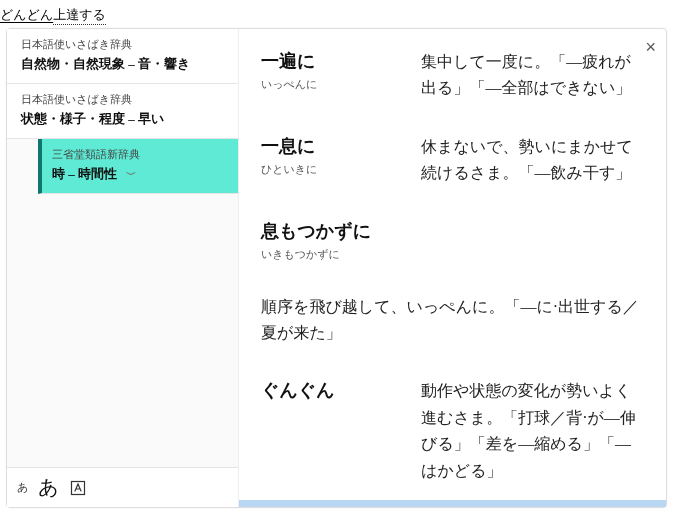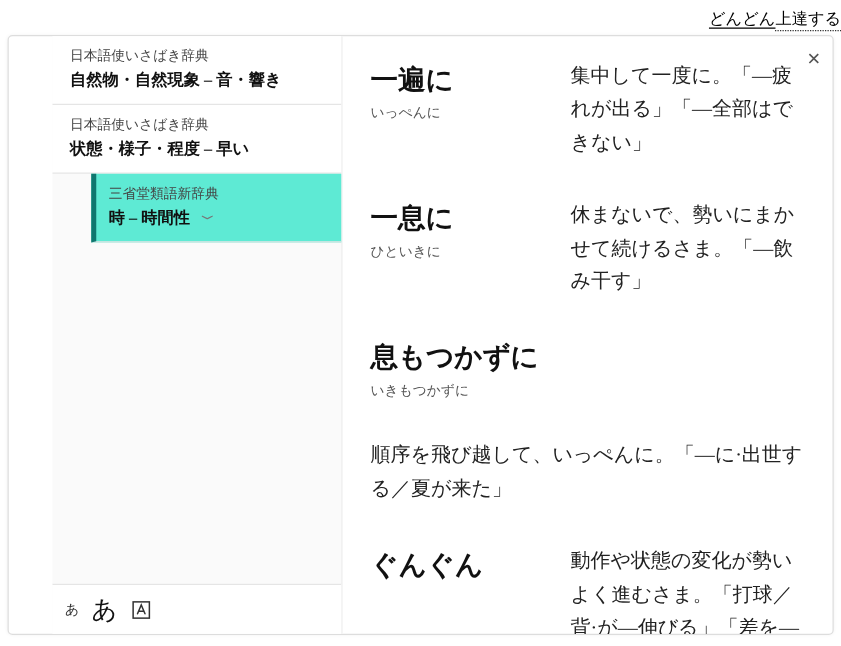--- a/index.html
+++ b/index.html
@@ -5,35 +5,34 @@
   * { box-sizing: border-box; margin: 0; padding: 0; }
   body {
     font-family: "Hiragino Mincho ProN", "Yu Mincho", serif;
     background: #fff;
     width: 673px;
     height: 517px;
     overflow: hidden;
     position: relative;
   }
   .header {
-    text-align: right;
+    text-align: left;
     padding: 6px 0 4px;
     font-size: 13px;
   }
   .header .underline1 { text-decoration: underline; text-underline-offset: 3px; }
   .header .underline2 { border-bottom: 1px dotted #333; padding-bottom: 2px; }
   .container {
     display: flex;
     border: 1px solid #ddd;
     border-radius: 4px;
     height: 480px;
     margin: 0 6px;
     box-shadow: 0 0 3px rgba(0,0,0,0.05);
     position: relative;
-    padding-left: 35px;
   }
   .sidebar {
     width: 232px;
     flex-shrink: 0;
     border-right: 1px solid #eee;
     background: #fafafa;
     position: relative;
     display: flex;
     flex-direction: column;
   }
@@ -99,21 +98,21 @@
     font-family: sans-serif;
     z-index: 2;
   }
   .entry {
     display: flex;
     padding: 16px 22px 16px 22px;
   }
   .entry.highlight { background: #b9d6f2; }
   .entry-left { width: 160px; flex-shrink: 0; }
   .entry-word {
-    font-size: 22px;
+    font-size: 18px;
     font-weight: 700;
     color: #111;
   }
   .entry-reading {
     font-size: 11px;
     color: #555;
     margin-top: 4px;
   }
   .entry-def {
     flex: 1;

